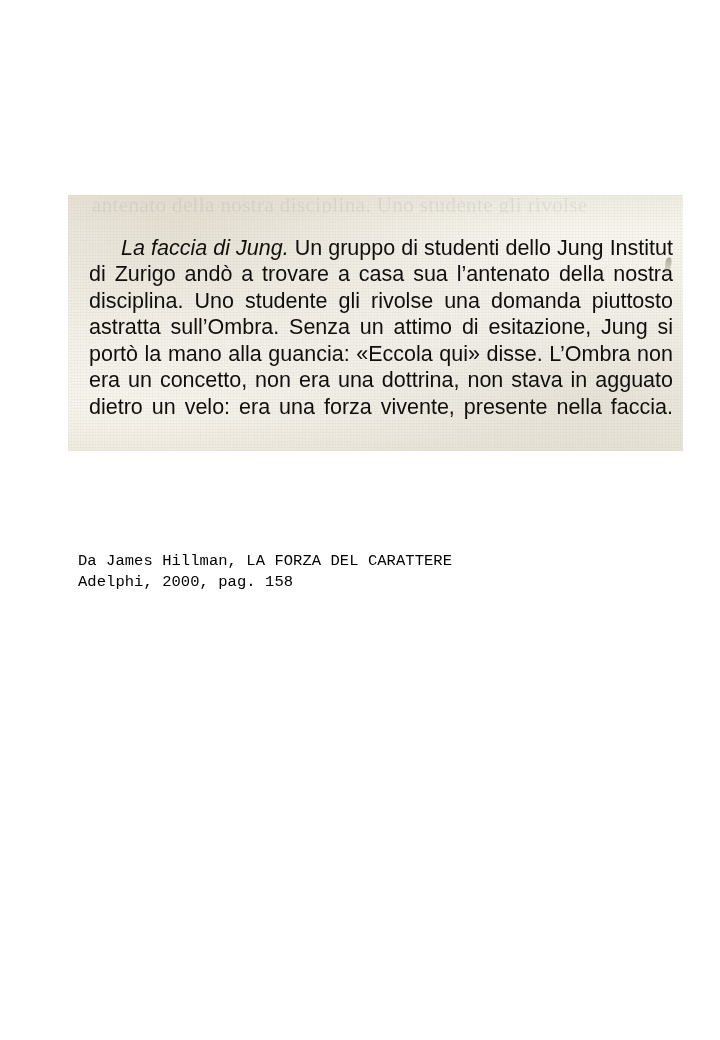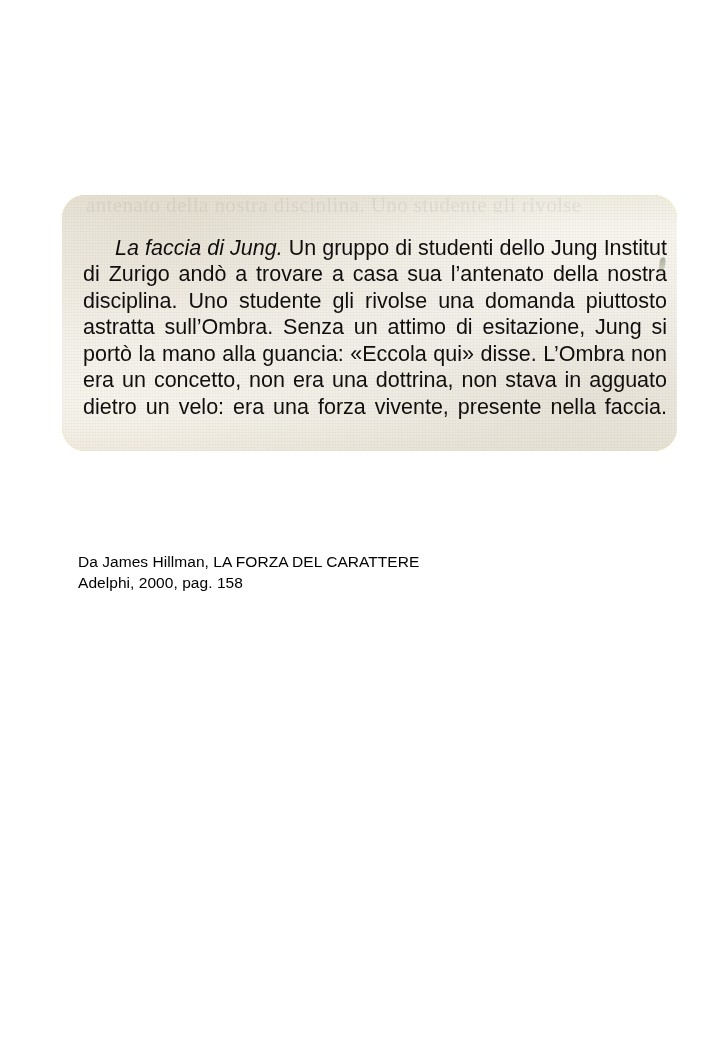--- a/index.html
+++ b/index.html
@@ -11,27 +11,26 @@
     width: 720px;
     height: 1040px;
     position: relative;
     font-family: "Liberation Sans", sans-serif;
     overflow: hidden;
   }
 
   
   #clipping {
     position: absolute;
-    left: 62px;
+    left: 68px;
     top: 195px;
     width: 615px;
     height: 256px;
     background: #fde047;
     overflow: hidden;
-    border-radius: 23px;
   }
   
   #clipping::before {
     content: "";
     position: absolute;
     inset: 0;
     background:
       radial-gradient(ellipse at 18% 12%, rgba(214,206,188,0.55) 0%, rgba(214,206,188,0) 55%),
       radial-gradient(ellipse at 85% 80%, rgba(206,200,184,0.40) 0%, rgba(206,200,184,0) 60%),
       radial-gradient(ellipse at 50% 50%, rgba(255,255,255,0.45) 0%, rgba(255,255,255,0) 70%),
@@ -102,21 +101,21 @@
     border-radius: 55% 45% 40% 60% / 30% 35% 65% 70%;
     transform: rotate(9deg);
     pointer-events: none;
   }
 
   
   #caption {
     position: absolute;
     left: 78px;
     top: 551px;
-    font-family: Liberation Sans, sans-serif;
+    font-family: Liberation Mono, monospace;
     font-size: 15.5px;
     line-height: 21px;
     color: #000000;
     white-space: nowrap;
   }
   #caption div {
     letter-spacing: 0.05px;
   }
 </style>
 </head>

